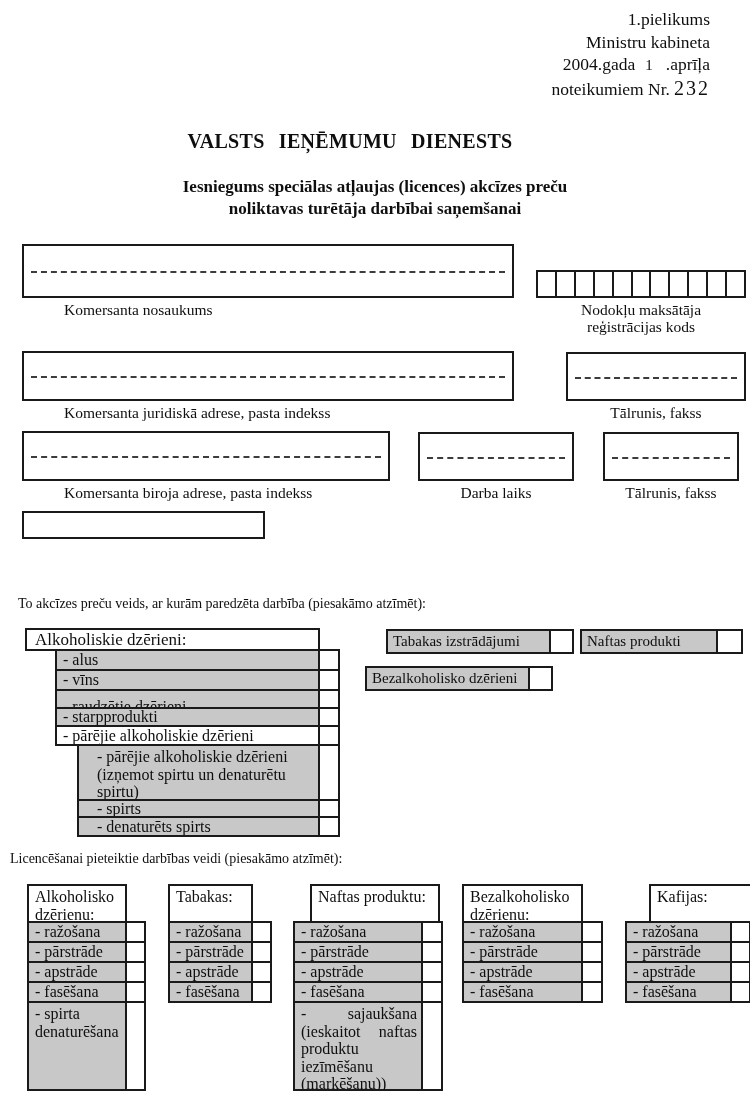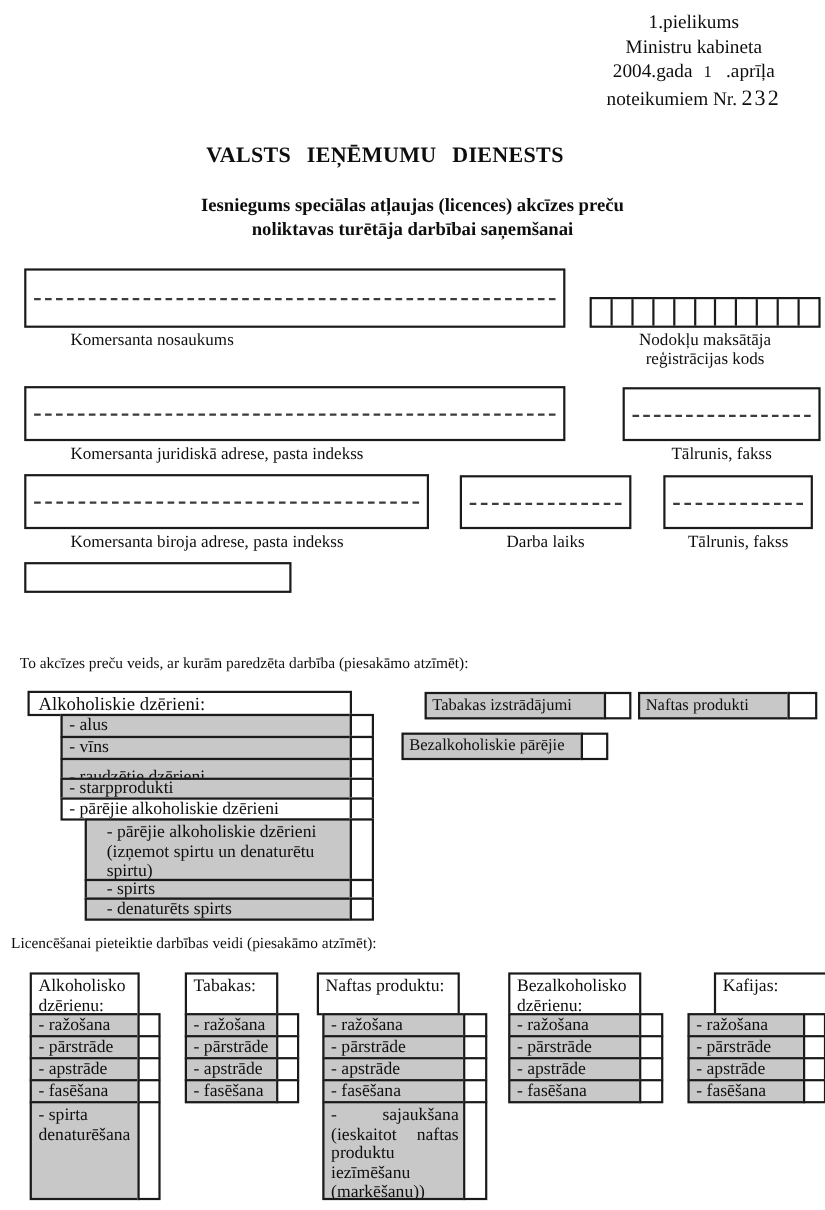--- a/index.html
+++ b/index.html
@@ -1,19 +1,19 @@
 <!DOCTYPE html>
 <html><head>
 <meta charset="utf-8">
 <style>
   html,body{margin:0;padding:0;background:#ffffff;}
   .page{position:relative;width:750px;height:1100px;background:#fff;
         font-family:"Liberation Serif","DejaVu Serif",serif;color:#0e0e0e;overflow:hidden;}
 
-  .annex{position:absolute;top:8px;right:40px;text-align:center;font-size:17.5px;line-height:22.5px;}
+  .annex{position:absolute;top:8px;right:40px;text-align:right;font-size:17.5px;line-height:22.5px;}
   .fill-day{font-size:15px;margin:0 13px 0 10px;}
   .fill-num{font-size:20px;margin-left:4px;letter-spacing:2px;}
 
   .agency{position:absolute;left:0;top:130px;width:700px;text-align:center;
           font-size:20px;font-weight:bold;word-spacing:9px;letter-spacing:.3px;}
   .doc-title{position:absolute;left:0;top:176px;width:750px;text-align:center;
              font-weight:bold;font-size:17px;line-height:21.5px;}
 
   .inputbox{position:absolute;border:2px solid #1a1a1a;background:#fff;box-sizing:border-box;}
   .dash{position:absolute;left:7px;right:7px;top:50%;border-top:2px dashed #3c3c3c;}
@@ -148,21 +148,21 @@
 
   <div class="frow" style="left:386px;top:629px;height:25px">
     <div class="fcell shaded bar" style="width:165px">Tabakas izstrādājumi</div>
     <div class="fcb" style="width:25px"></div>
   </div>
   <div class="frow" style="left:580px;top:629px;height:25px">
     <div class="fcell shaded bar" style="width:138px">Naftas produkti</div>
     <div class="fcb" style="width:27px"></div>
   </div>
   <div class="frow" style="left:365px;top:666px;height:25px">
-    <div class="fcell shaded bar" style="width:165px">Bezalkoholiskie pārējie</div>
+    <div class="fcell shaded bar" style="width:165px">Bezalkoholisko dzērieni</div>
     <div class="fcb" style="width:25px"></div>
   </div>
 
   <div class="heading" style="left:10px;top:851px">Licencēšanai pieteiktie darbības veidi (piesakāmo atzīmēt):</div>
 
   <div class="act-header" style="left:27px;width:100px">Alkoholisko dzērienu:</div>
   <div class="frow" style="left:27px;top:921px;height:22px">
     <div class="fcell shaded" style="width:100px">- ražošana</div>
     <div class="fcb" style="width:21px"></div>
   </div>
@@ -194,21 +194,21 @@
   </div>
   <div class="frow" style="left:168px;top:961px;height:22px">
     <div class="fcell shaded" style="width:85px">- apstrāde</div>
     <div class="fcb" style="width:21px"></div>
   </div>
   <div class="frow" style="left:168px;top:981px;height:22px">
     <div class="fcell shaded" style="width:85px">- fasēšana</div>
     <div class="fcb" style="width:21px"></div>
   </div>
 
-  <div class="act-header" style="left:288px;width:130px">Naftas produktu:</div>
+  <div class="act-header" style="left:310px;width:130px">Naftas produktu:</div>
   <div class="frow" style="left:293px;top:921px;height:22px">
     <div class="fcell shaded" style="width:130px">- ražošana</div>
     <div class="fcb" style="width:22px"></div>
   </div>
   <div class="frow" style="left:293px;top:941px;height:22px">
     <div class="fcell shaded" style="width:130px">- pārstrāde</div>
     <div class="fcb" style="width:22px"></div>
   </div>
   <div class="frow" style="left:293px;top:961px;height:22px">
     <div class="fcell shaded" style="width:130px">- apstrāde</div>

